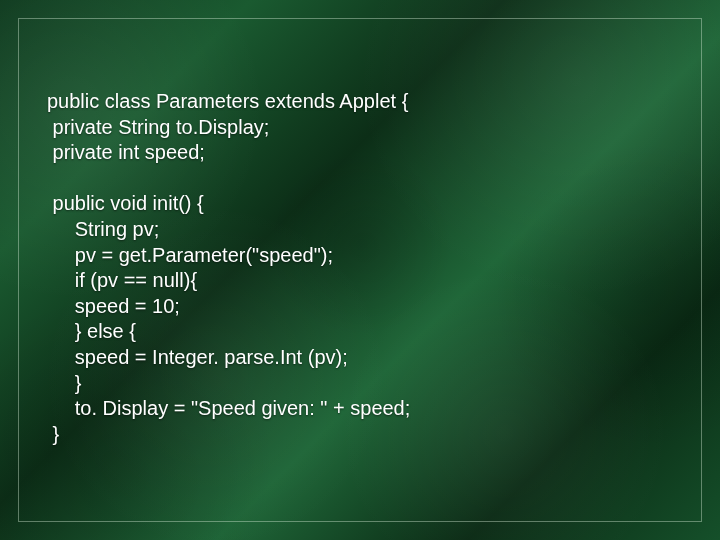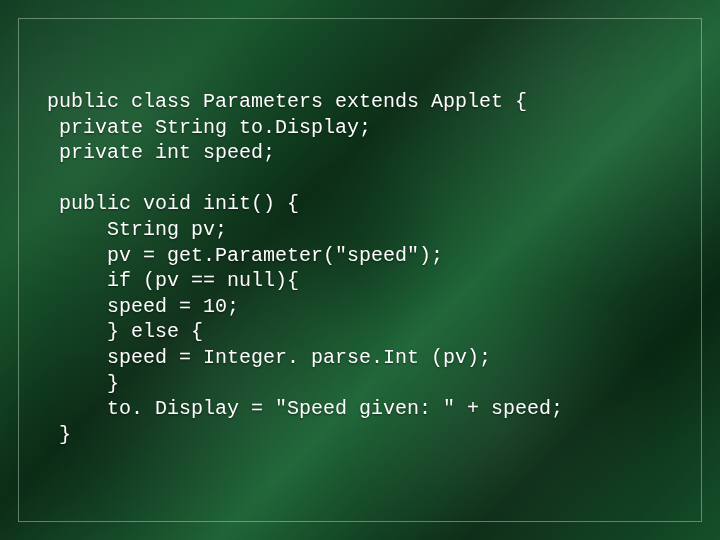--- a/index.html
+++ b/index.html
@@ -30,21 +30,21 @@
     right: 18px;
     bottom: 18px;
     border: 1px solid rgba(220,240,220,0.4);
     box-sizing: border-box;
     padding: 70px 20px 20px 28px;
   }
   .code {
     color: #ffffff;
     font-size: 20px;
     line-height: 1.28;
-    font-family: Liberation Mono, monospace;
+    font-family: Liberation Sans, sans-serif;
     white-space: pre;
     text-shadow: 0 1px 2px rgba(0,0,0,0.5);
   }
 </style>
 </head>
 <body>
 
 <div class="frame">
   <div class="code"><span>public class Parameters extends Applet {</span>
 <span> private String to.Display;</span>

